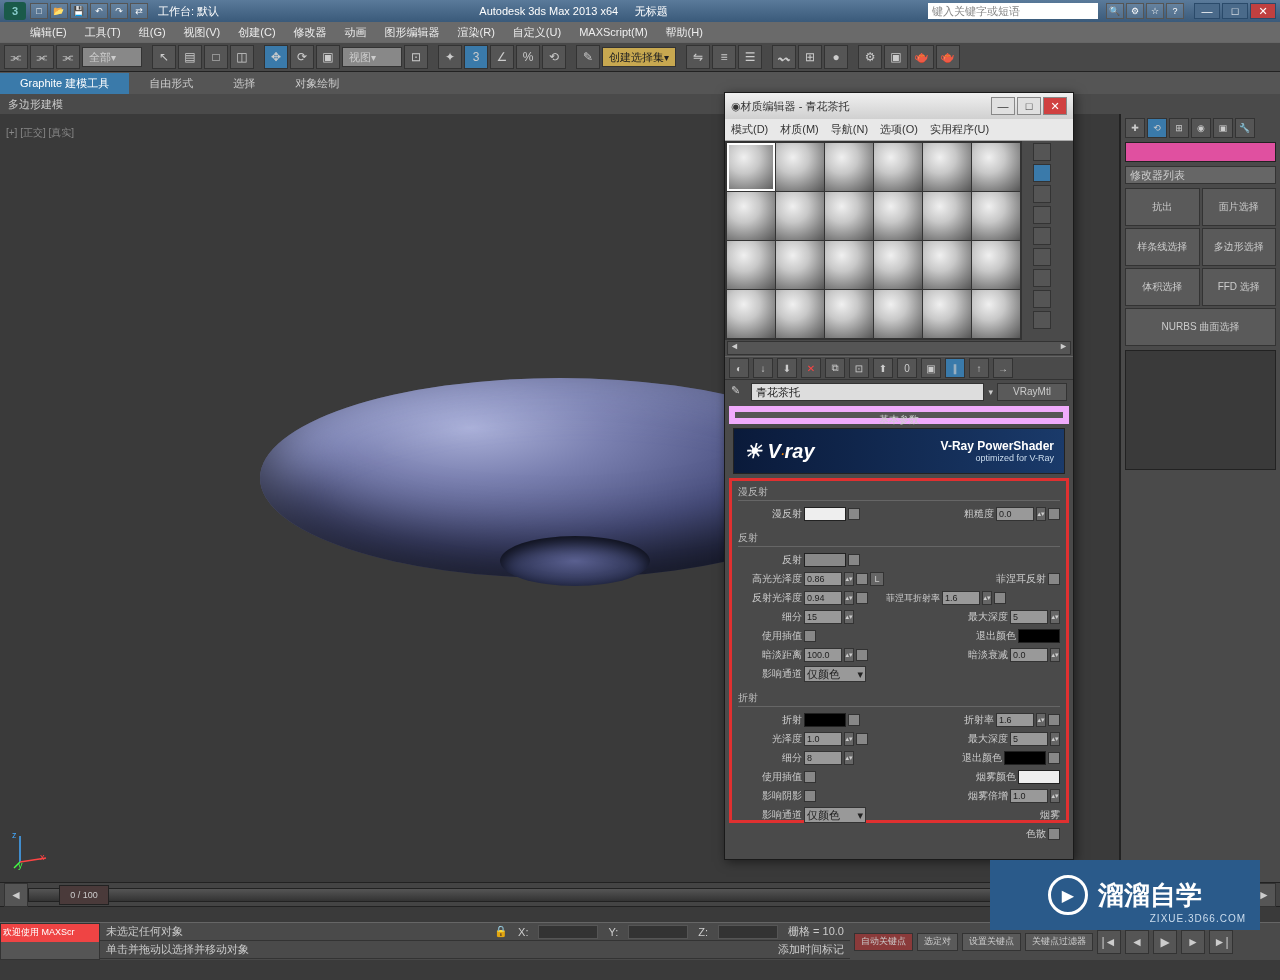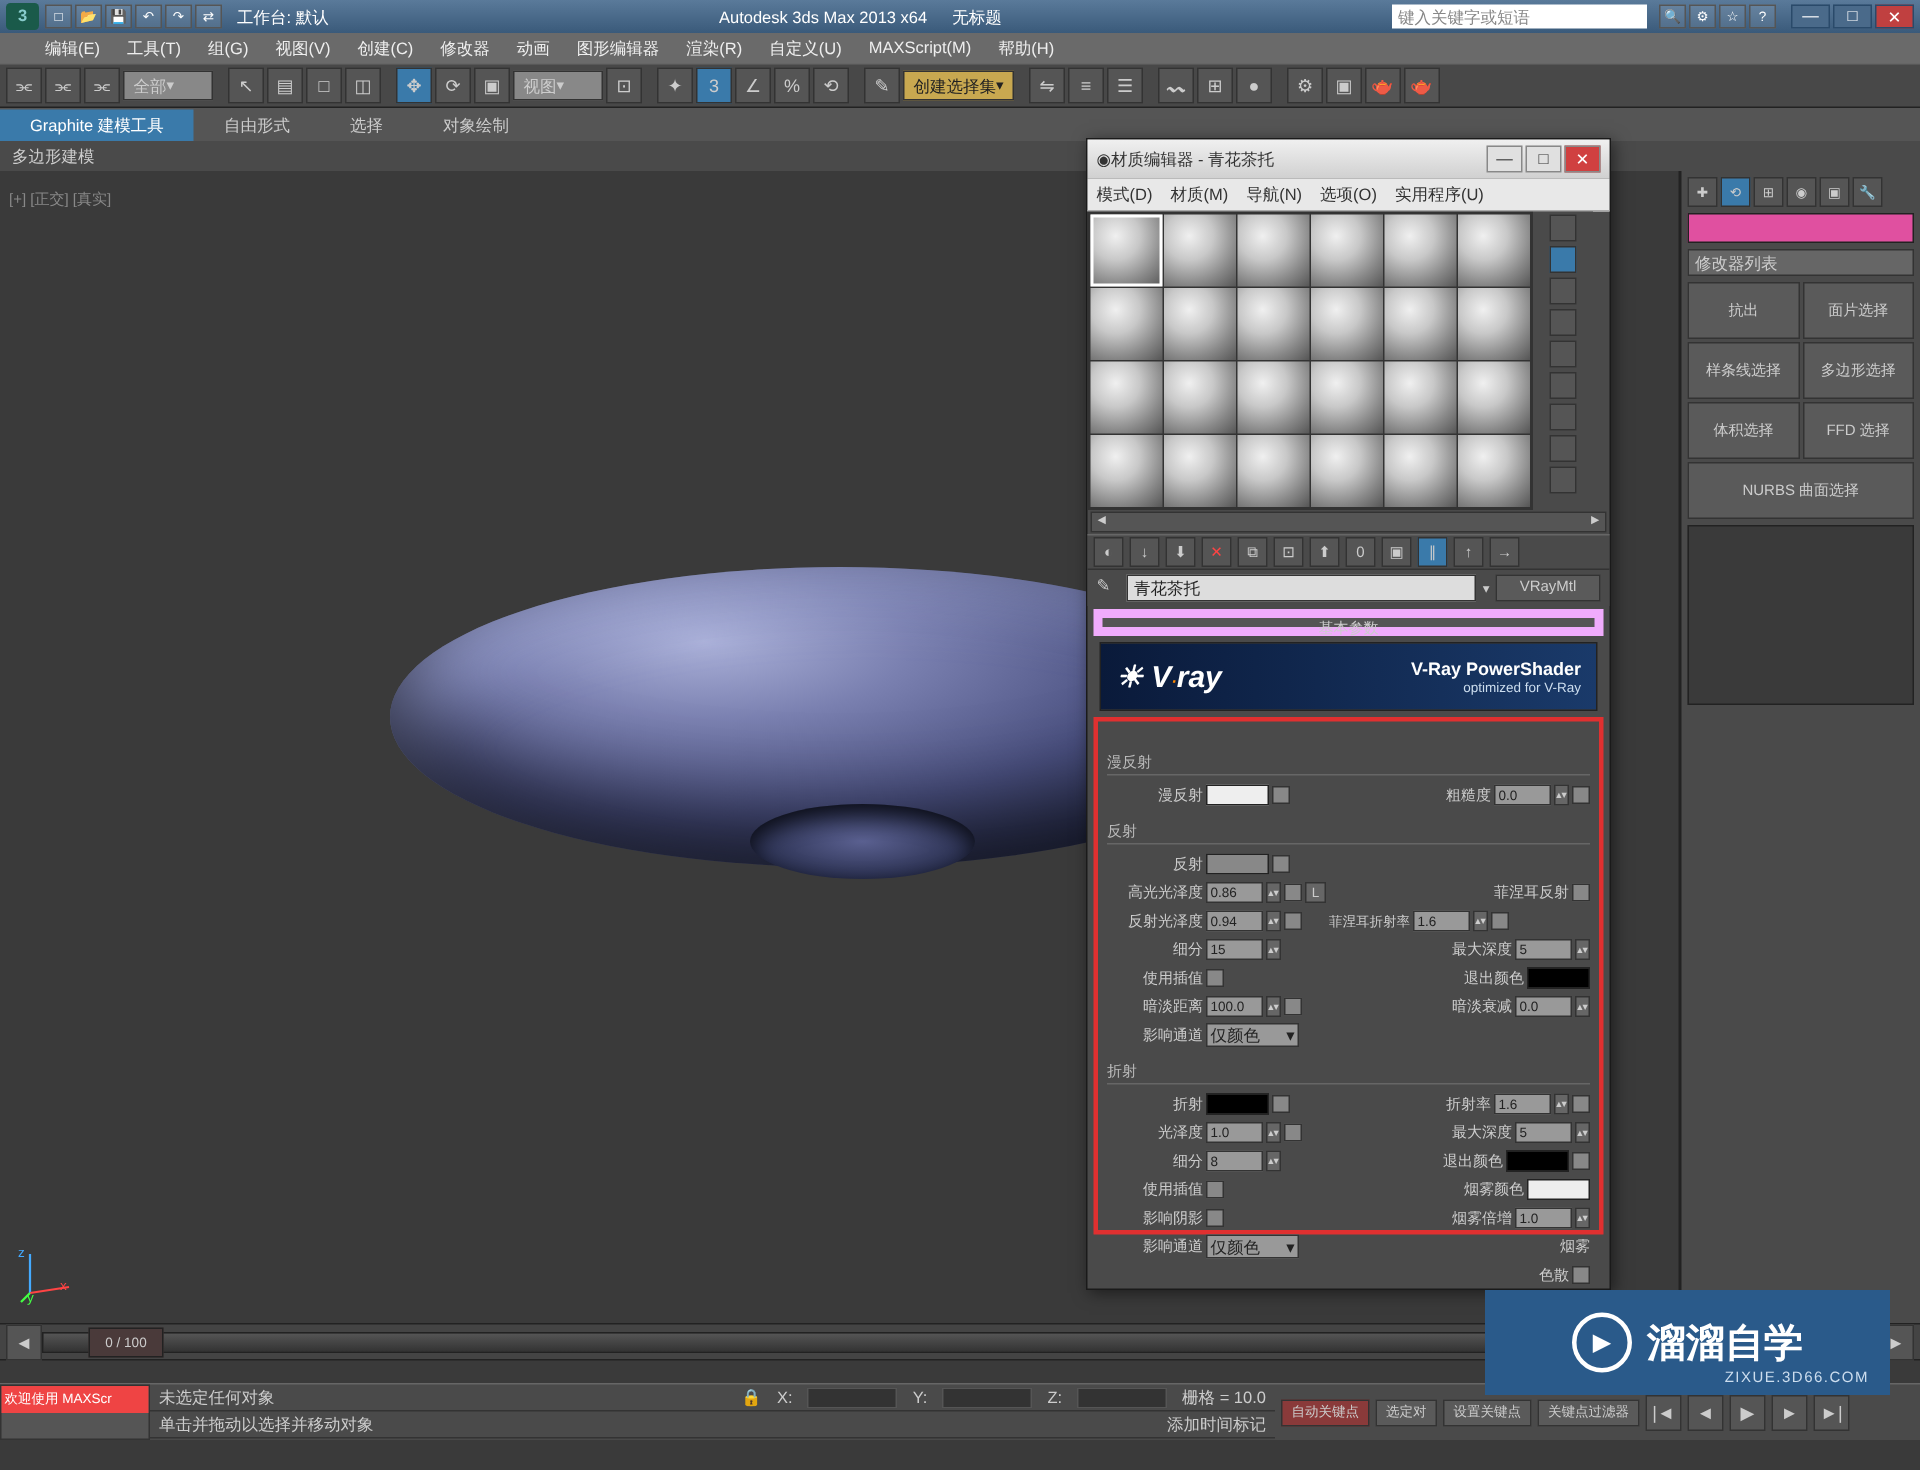--- a/index.html
+++ b/index.html
@@ -82,21 +82,21 @@
 .mat-name-row .type-btn { width: 70px; height: 18px; background: #5a5a5a; border: 1px solid #333; text-align:center; font-size:10px; line-height:16px; }
 
 .rollout-hdr { height: 18px; background: #555; border: 6px solid #f0abfc; text-align: center; font-size: 10px; line-height: 16px; margin: 2px 4px; }
 .vray-banner { margin: 4px 8px; height: 46px; background: linear-gradient(90deg, #0a1a3a 0%, #1a3a6a 100%); border: 1px solid #222; display: flex; align-items: center; padding: 0 10px; }
 .vray-banner .logo { font-size: 20px; font-weight: bold; font-style: italic; color: #fff; }
 .vray-banner .logo .dot { color:#f80; }
 .vray-banner .txt { margin-left: auto; text-align: right; color: #fff; }
 .vray-banner .txt .l1 { font-size: 12px; font-weight: bold; }
 .vray-banner .txt .l2 { font-size: 9px; color: #cde; }
 
-.param-area { margin: 2px 4px; border: 3px solid #e03030; padding: 20px 6px; height: 345px; background: #4a4a4a; position:relative; }
+.param-area { margin: 2px 4px; border: 3px solid #e03030; padding: 4px 6px; height: 345px; background: #4a4a4a; position:relative; }
 .param-group { margin-bottom: 8px; }
 .param-gtitle { font-size: 10px; color: #bbb; margin-bottom: 4px; border-bottom: 1px solid #666; padding-bottom:1px; }
 .param-row { display: flex; align-items: center; height: 18px; margin-bottom: 1px; gap: 2px; }
 .param-row .lbl { text-align: right; font-size: 10px; color: #ccc; }
 .param-row .lbl.w1 { width: 64px; }
 .param-row .lbl.w2 { width: 60px; font-family: Liberation Serif, serif; }
 .param-row .swatch { width: 42px; height: 14px; border: 1px solid #222; }
 .param-row .swatch.white { background: #eee; }
 .param-row .swatch.gray { background: #888; }
 .param-row .swatch.black { background: #000; }

